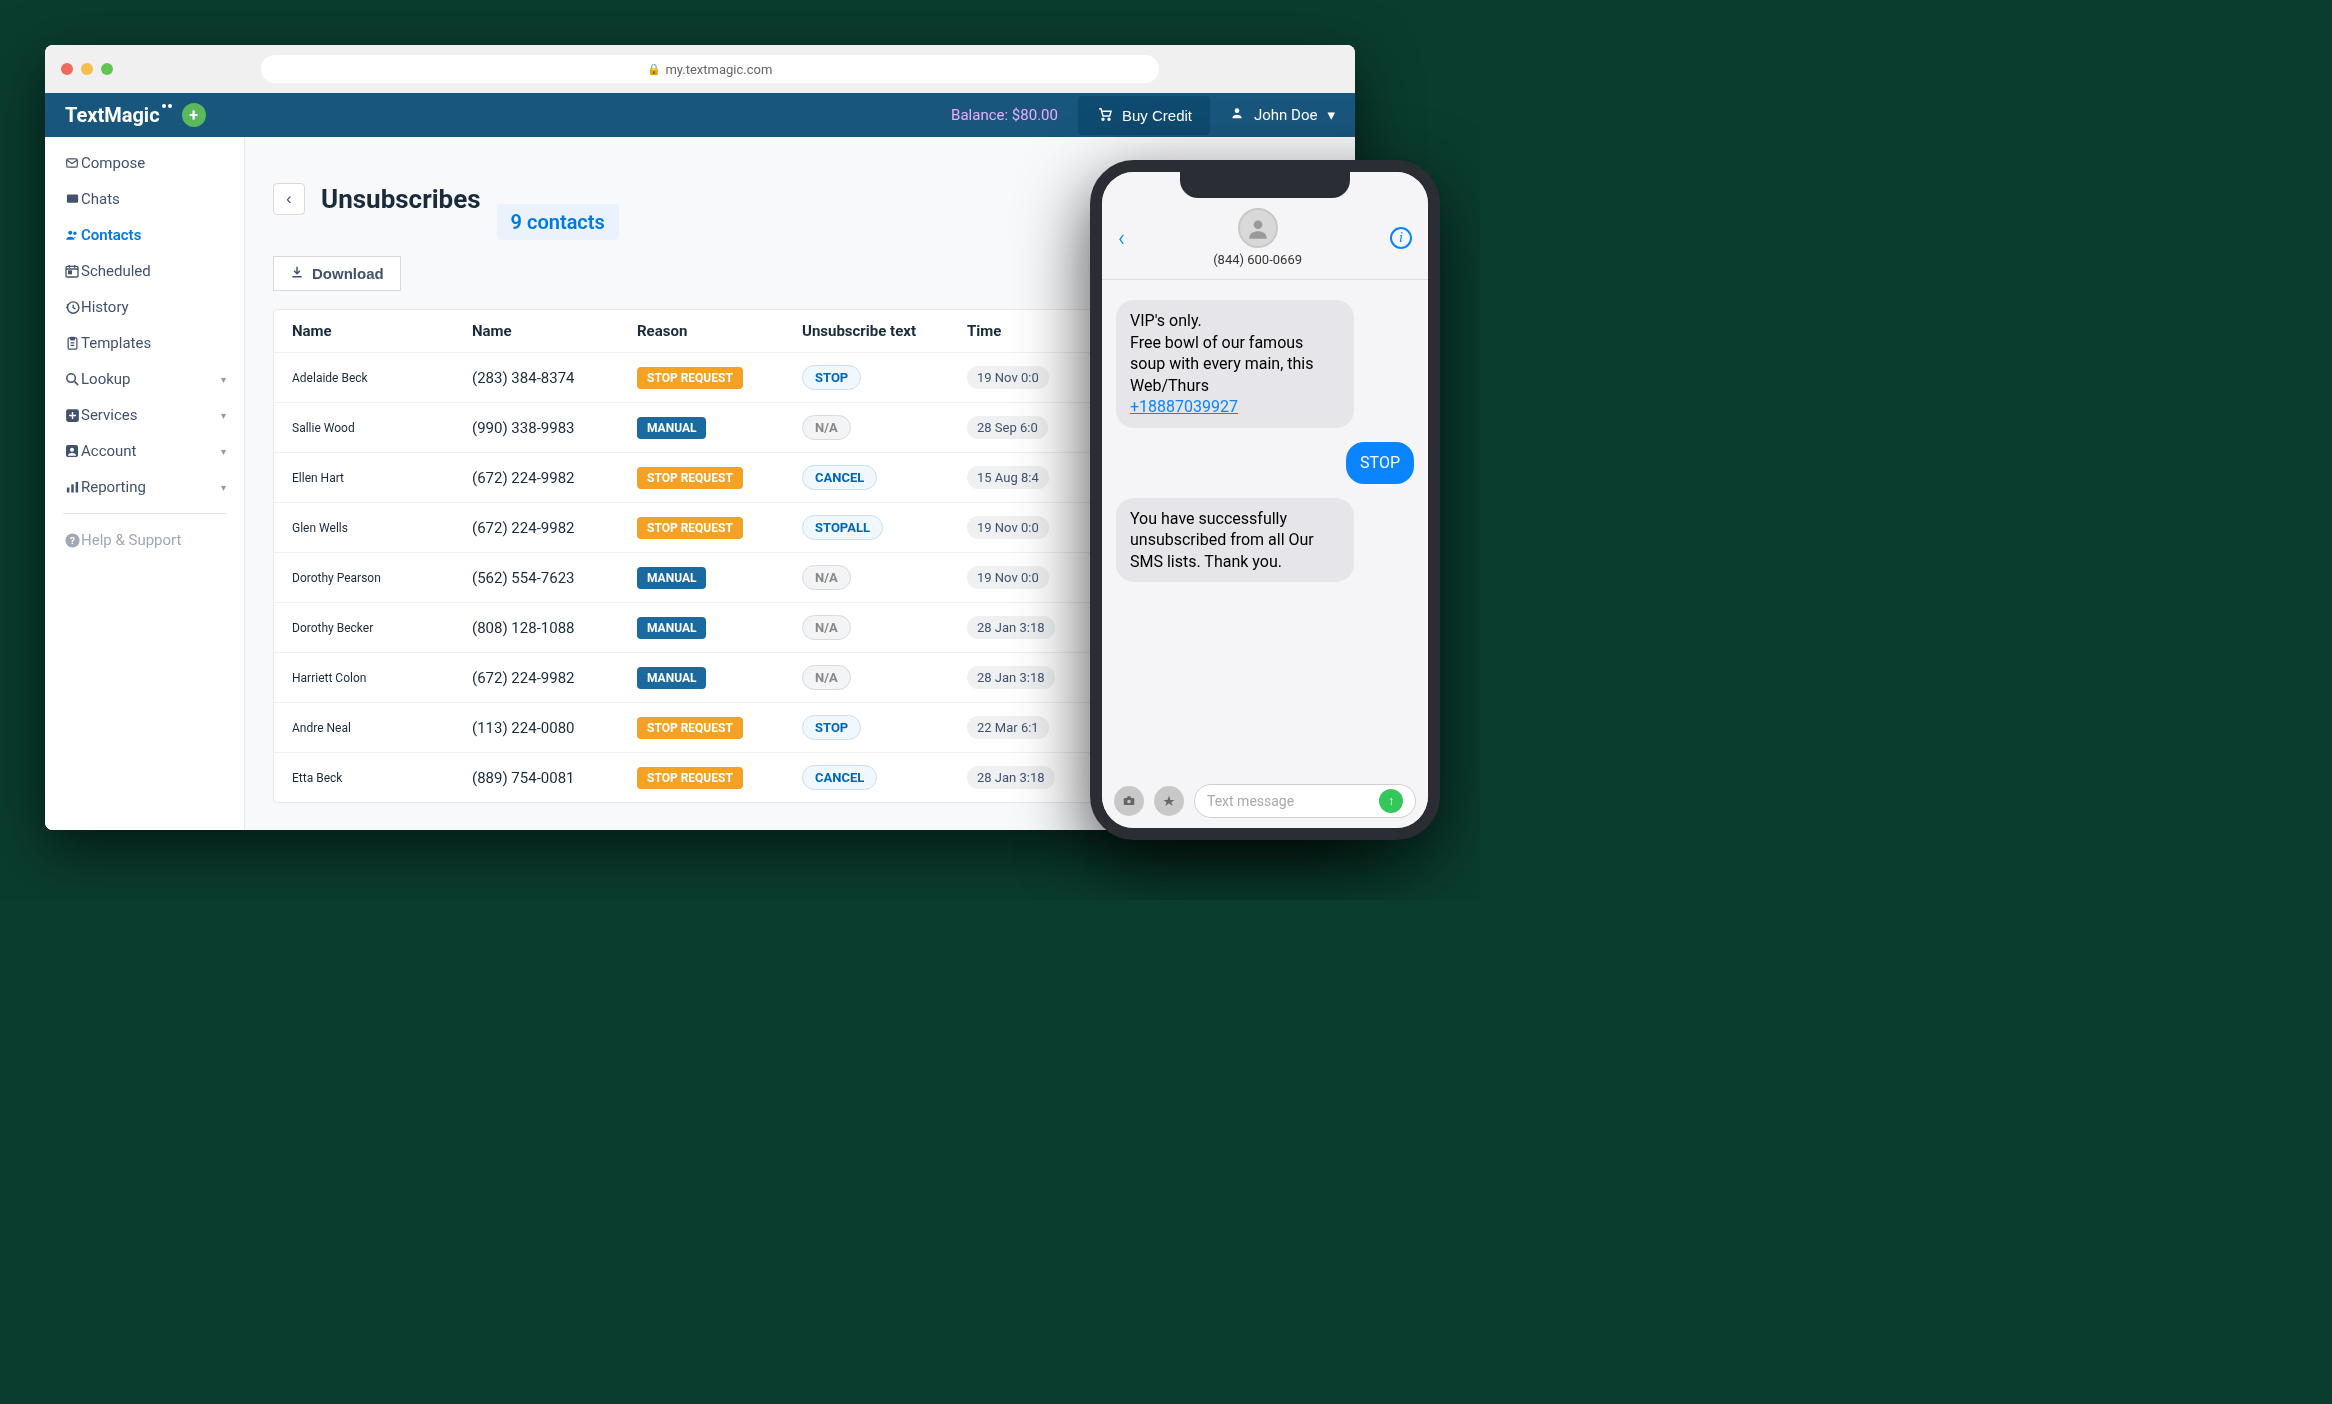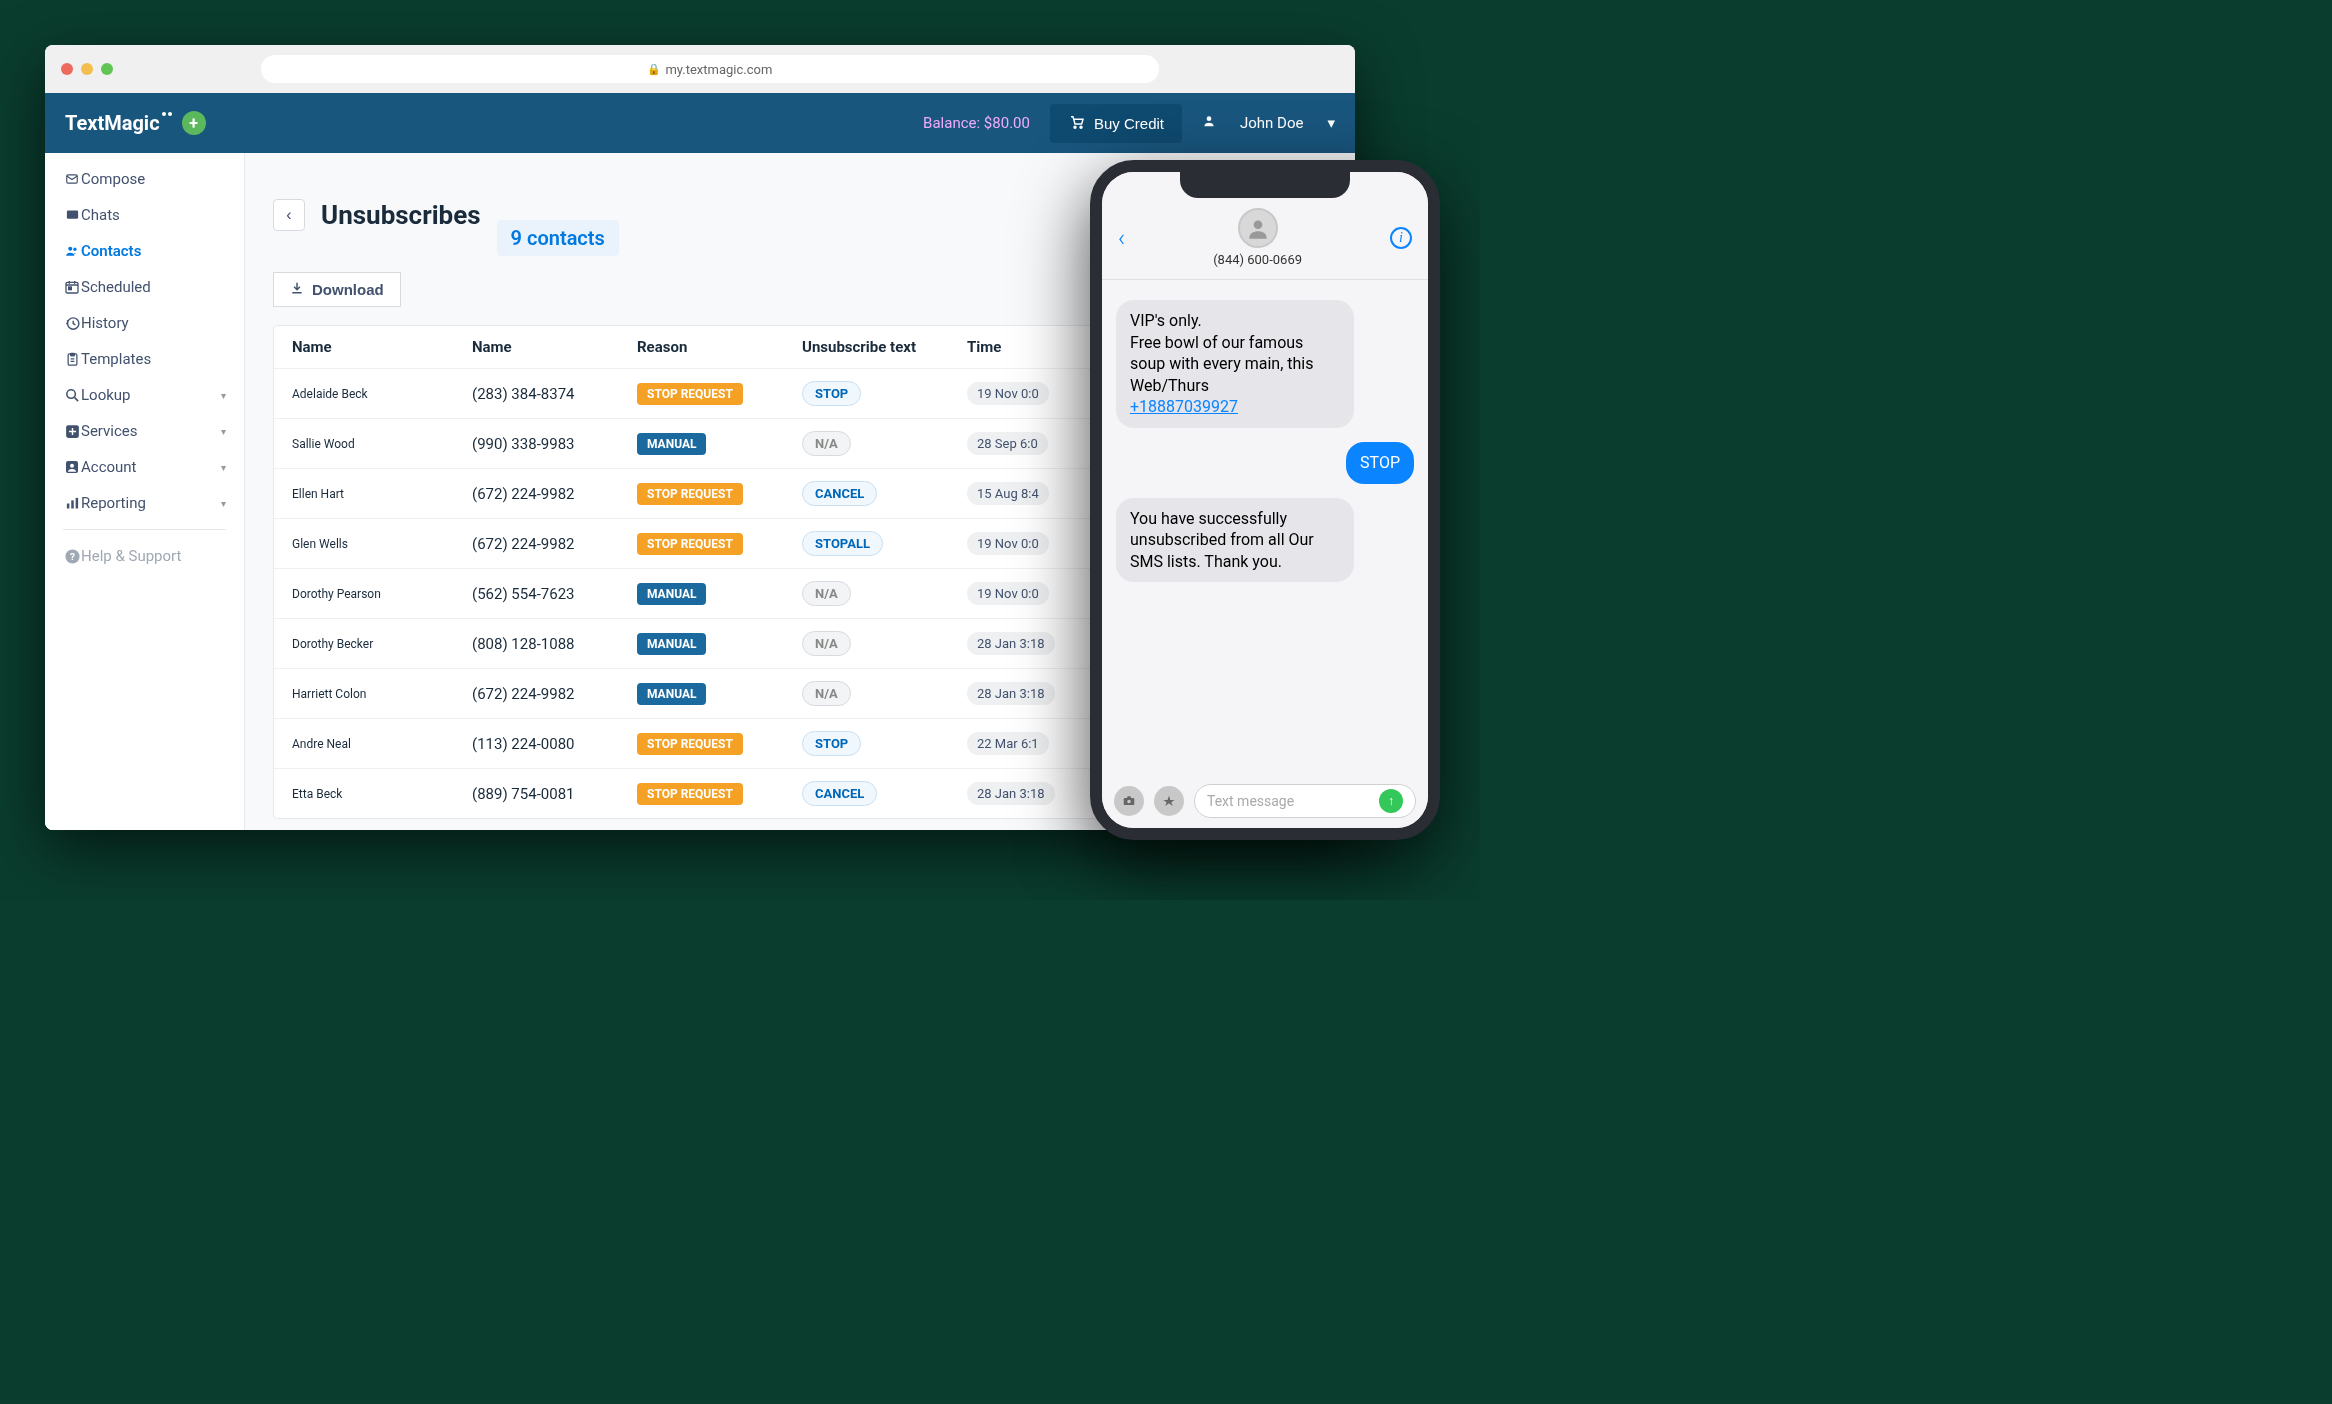--- a/index.html
+++ b/index.html
@@ -45,21 +45,21 @@
     border-radius: 14px;
     margin: 0 180px 0 140px;
     display: flex;
     align-items: center;
     justify-content: center;
     font-size: 13px;
     color: #666;
   }
   .url-bar .lock { color: #3cb371; margin-right: 4px; font-size: 11px; }
   .navbar {
-    height: 60px;
+    height: 44px;
     background: #19567e;
     display: flex;
     padding: 0 20px;
     color: #fff;
   }
   .logo {
     font-weight: 700;
     font-size: 20px;
     display: flex;
     align-items: center;
@@ -83,21 +83,21 @@
     color: #fff;
     padding: 10px 18px;
     border-radius: 4px;
     display: flex;
     align-items: center;
     gap: 8px;
     font-size: 15px;
     cursor: pointer;
   }
   .user-menu {
-    display: flex; align-items: center; gap: 24px; cursor: pointer;
+    display: flex; align-items: center; gap: 10px; cursor: pointer;
   }
   .app-body {
     flex: 1;
     display: flex;
     background: #f8f9fb;
     overflow: hidden;
   }
   .sidebar {
     width: 200px;
     background: #fff;

